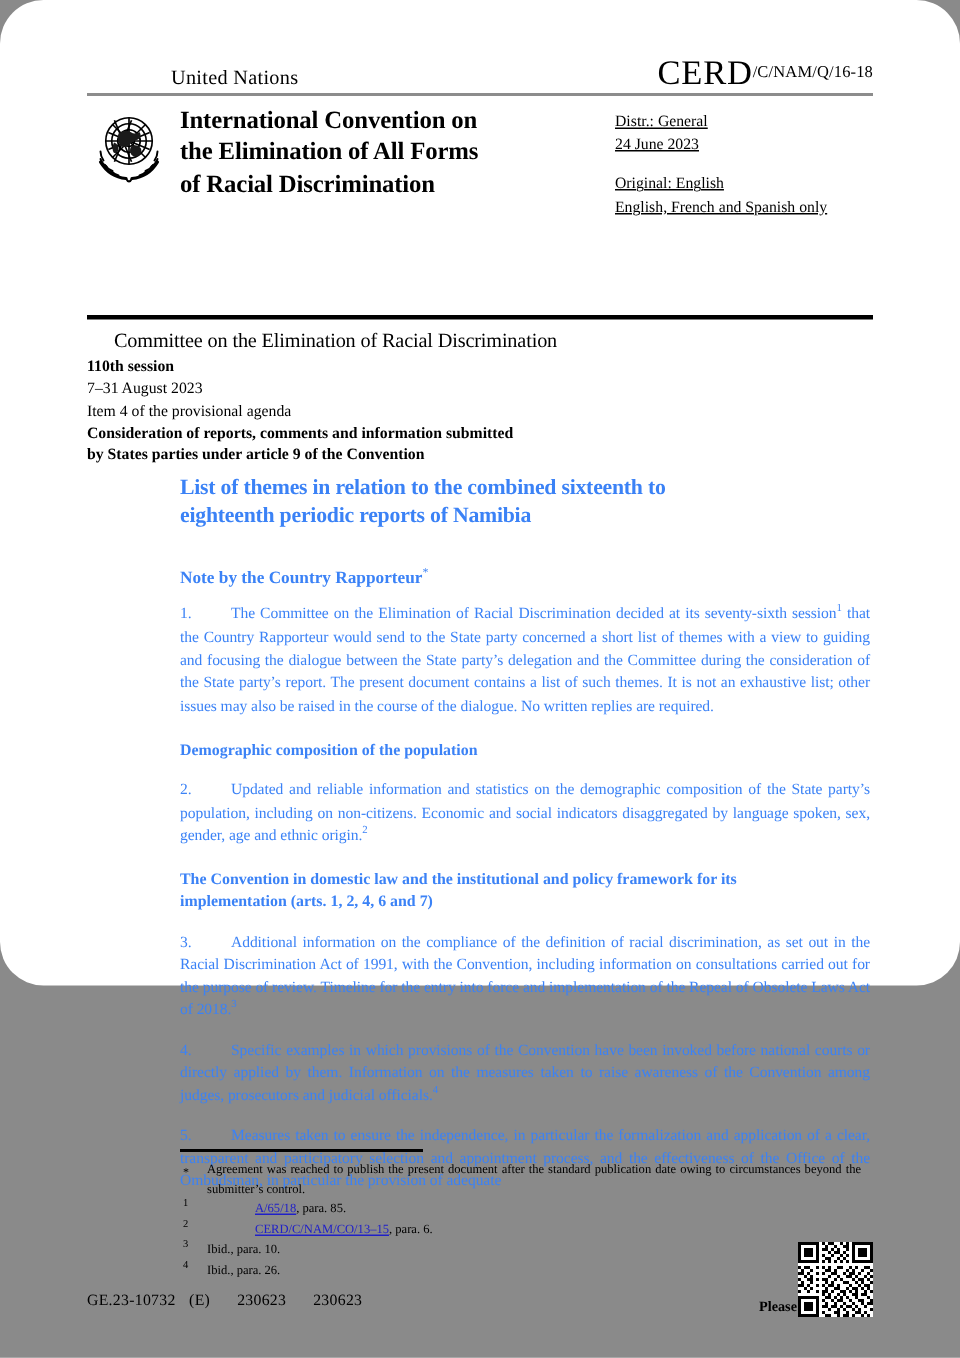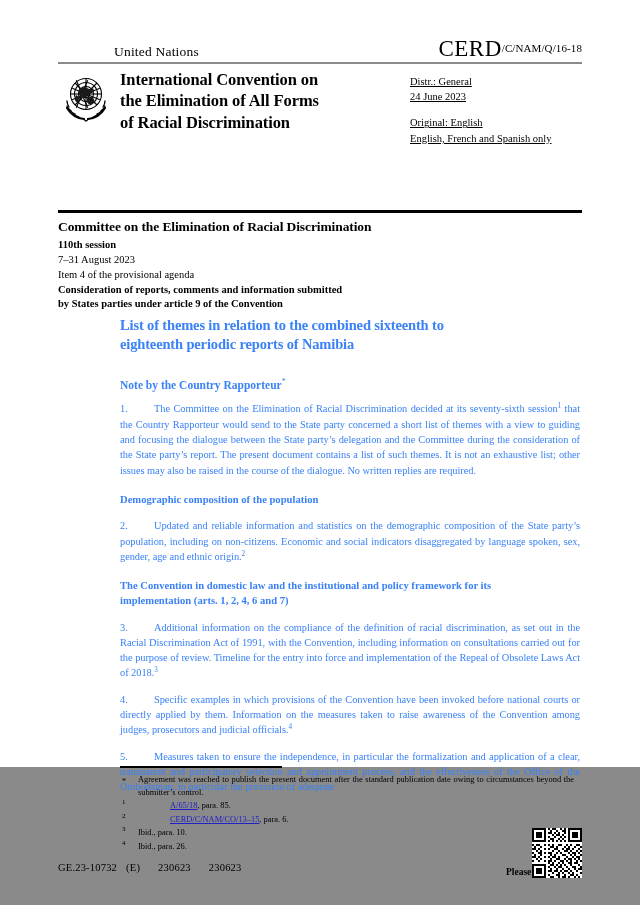--- a/index.html
+++ b/index.html
@@ -9,23 +9,24 @@
   }
   body {
     width: 640px;
     height: 905px;
     overflow: hidden;
     font-family: "Liberation Serif", serif;
   }
   .page {
     position: relative;
     width: 640px;
-    height: 767px;
+    height: 657px;
     background: #ffffff;
     box-sizing: border-box;
+    border-radius: 29px;
   }
   .content {
     position: absolute;
     left: 58px;
     right: 58px;
     top: 0;
     bottom: 0;
   }
 
   
@@ -115,23 +116,24 @@
   
   .committee {
     position: absolute;
     left: 0;
     right: 0;
     top: 219px;
     color: #000;
   }
   .committee .c-title {
     font-size: 13.5px;
-    font-weight: bold;
+    font-weight: normal;
     line-height: 1.25;
     letter-spacing: -0.1px;
+    margin-left: 18px;
   }
   .committee .c-session {
     font-size: 10.5px;
     font-weight: bold;
     line-height: 1.45;
     margin-top: 1px;
   }
   .committee .c-line {
     font-size: 10.5px;
     line-height: 1.45;

